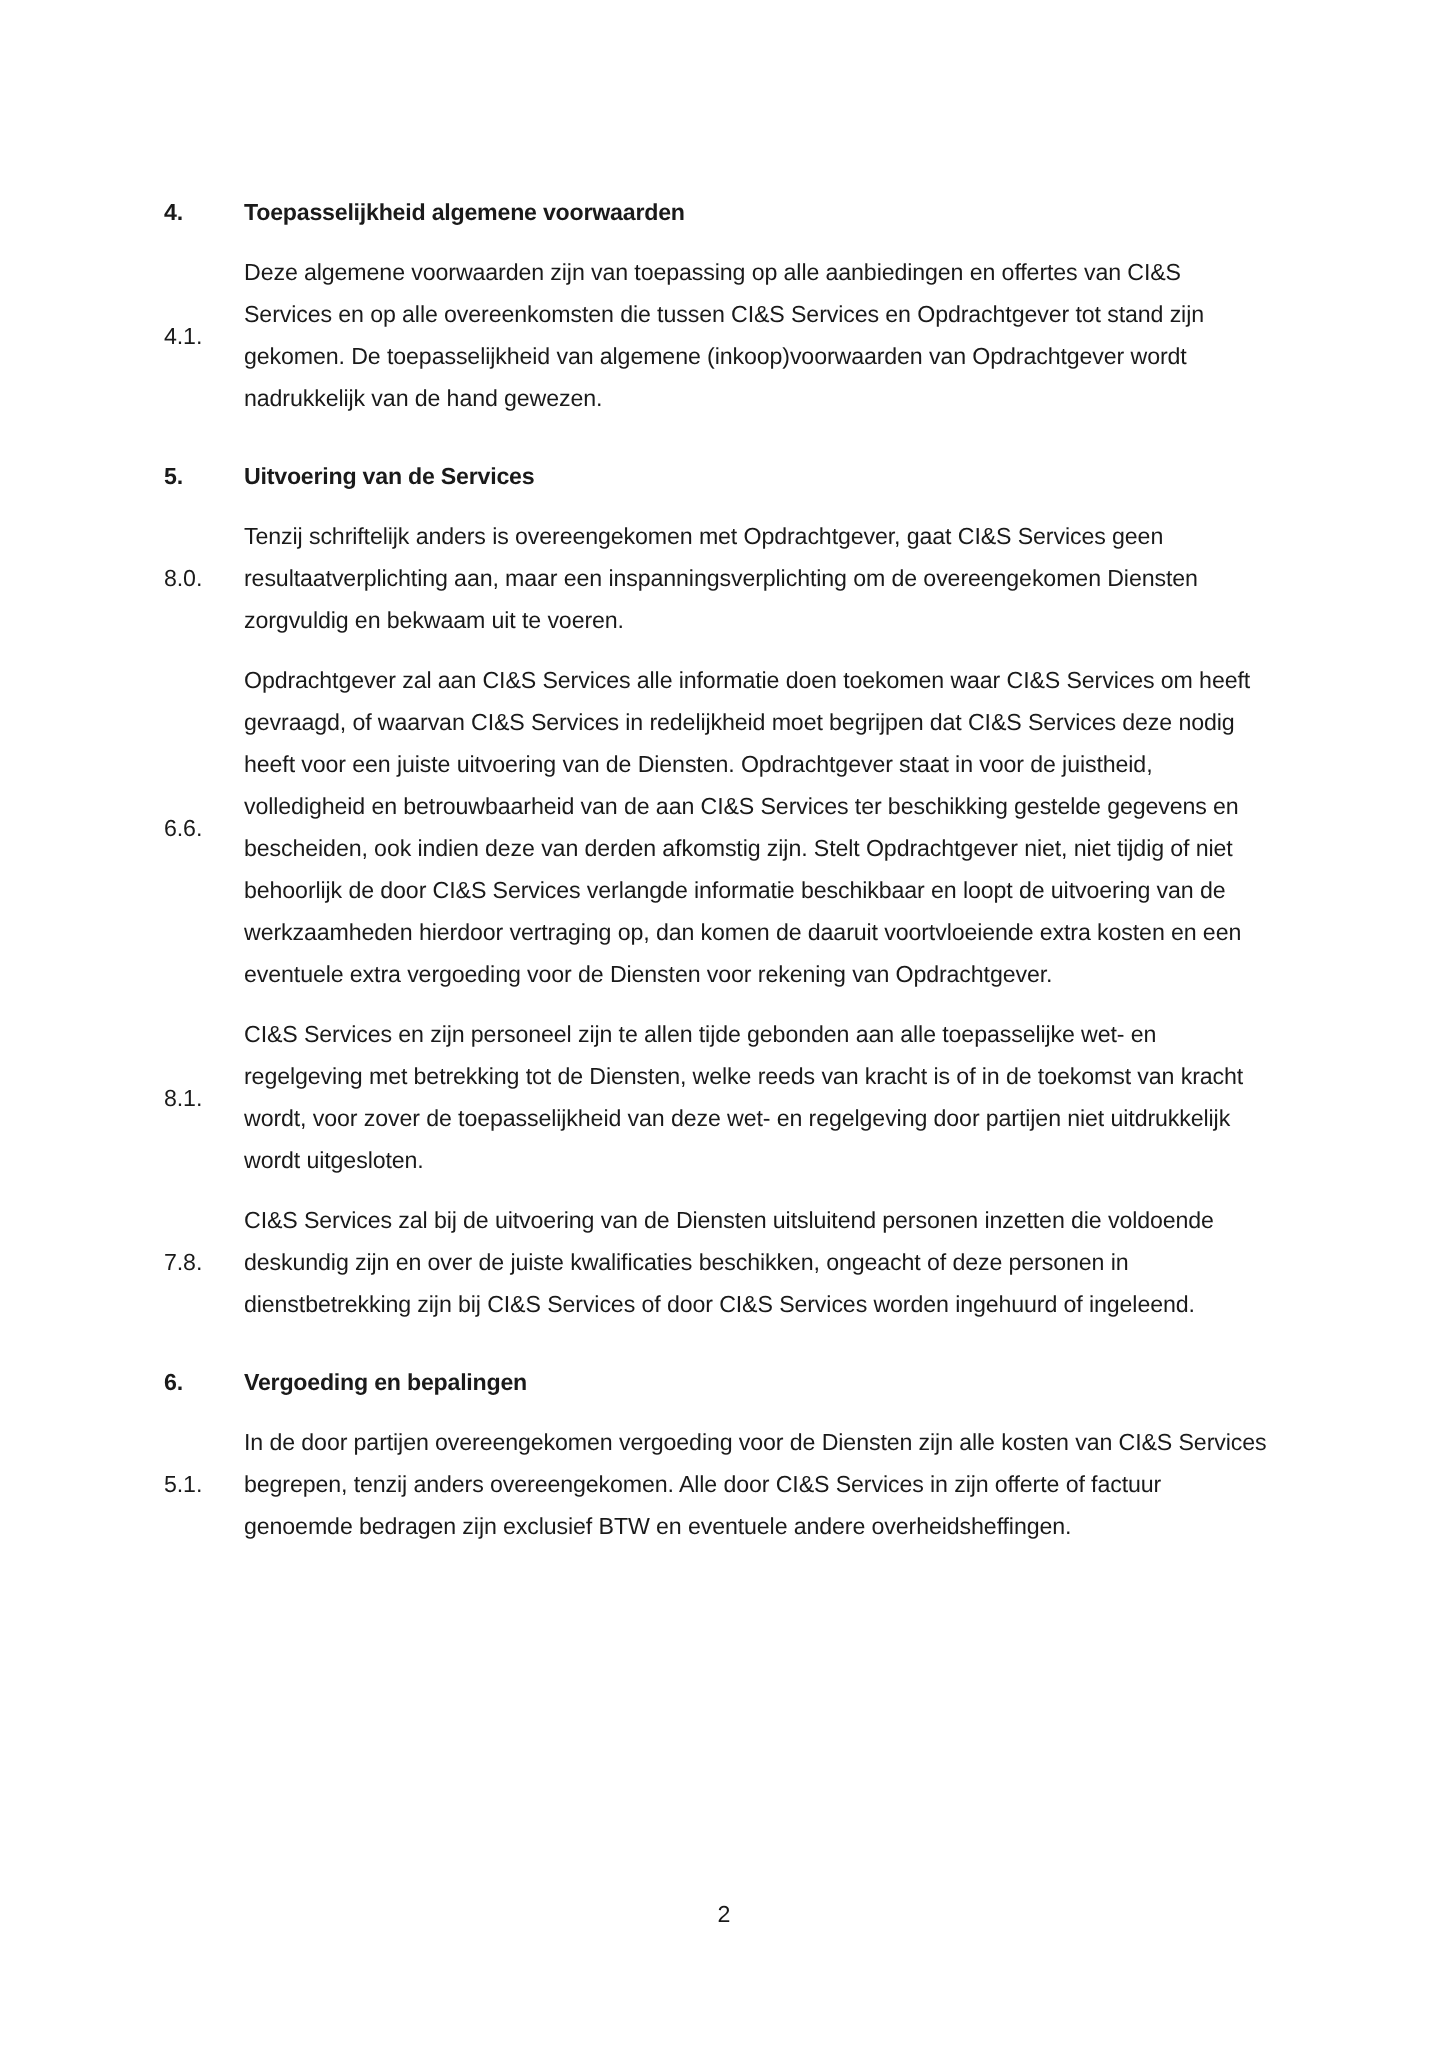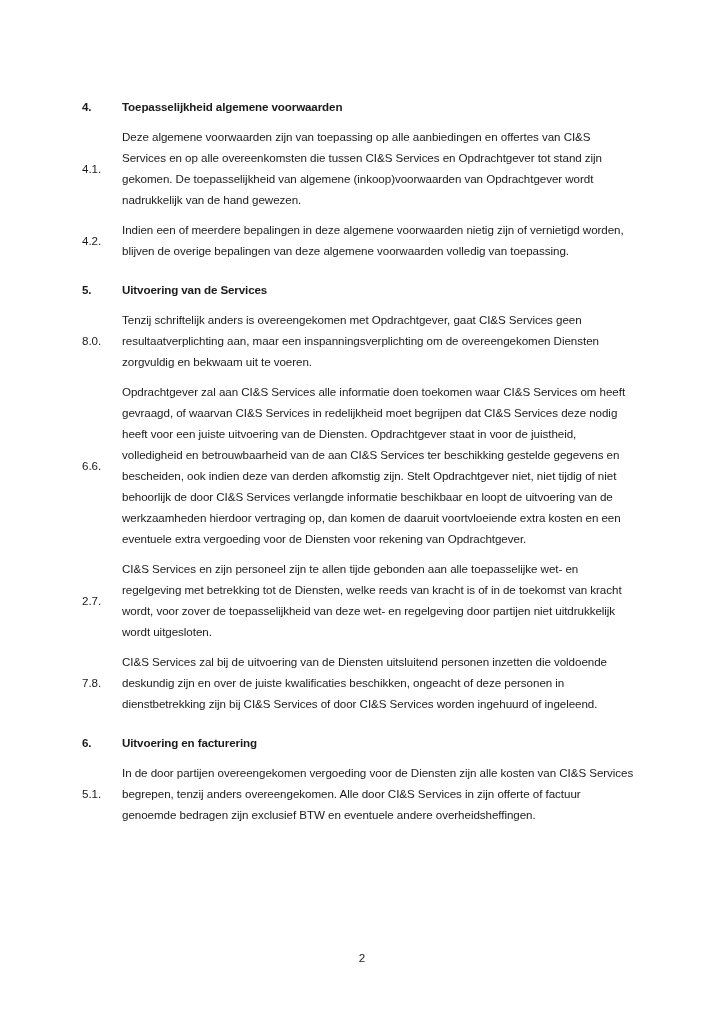--- a/index.html
+++ b/index.html
@@ -91,47 +91,43 @@
 <div class="page">
   <div class="content">
       <div class="heading">
         <span class="num">4.</span>
         <span class="title">Toepasselijkheid algemene voorwaarden</span>
       </div>
       <div class="clause">
         <span class="num">4.1.</span>
         <span class="body">Deze algemene voorwaarden zijn van toepassing op alle aanbiedingen en offertes van CI&amp;S Services en op alle overeenkomsten die tussen CI&amp;S Services en Opdrachtgever tot stand zijn gekomen. De toepasselijkheid van algemene (inkoop)voorwaarden van Opdrachtgever wordt nadrukkelijk van de hand gewezen.</span>
       </div>
-      <div class="clause">
-        <span class="num">4.2.</span>
-        <span class="body">Indien een of meerdere bepalingen in deze algemene voorwaarden nietig zijn of vernietigd worden, blijven de overige bepalingen van deze algemene voorwaarden volledig van toepassing.</span>
-      </div>
       <div class="heading spaced">
         <span class="num">5.</span>
         <span class="title">Uitvoering van de Services</span>
       </div>
       <div class="clause">
         <span class="num">8.0.</span>
         <span class="body">Tenzij schriftelijk anders is overeengekomen met Opdrachtgever, gaat CI&amp;S Services geen resultaatverplichting aan, maar een inspanningsverplichting om de overeengekomen Diensten zorgvuldig en bekwaam uit te voeren.</span>
       </div>
       <div class="clause">
         <span class="num">6.6.</span>
         <span class="body">Opdrachtgever zal aan CI&amp;S Services alle informatie doen toekomen waar CI&amp;S Services om heeft gevraagd, of waarvan CI&amp;S Services in redelijkheid moet begrijpen dat CI&amp;S Services deze nodig heeft voor een juiste uitvoering van de Diensten. Opdrachtgever staat in voor de juistheid, volledigheid en betrouwbaarheid van de aan CI&amp;S Services ter beschikking gestelde gegevens en bescheiden, ook indien deze van derden afkomstig zijn. Stelt Opdrachtgever niet, niet tijdig of niet behoorlijk de door CI&amp;S Services verlangde informatie beschikbaar en loopt de uitvoering van de werkzaamheden hierdoor vertraging op, dan komen de daaruit voortvloeiende extra kosten en een eventuele extra vergoeding voor de Diensten voor rekening van Opdrachtgever.</span>
       </div>
       <div class="clause">
-        <span class="num">2.7.</span>
+        <span class="num">8.1.</span>
         <span class="body">CI&amp;S Services en zijn personeel zijn te allen tijde gebonden aan alle toepasselijke wet- en regelgeving met betrekking tot de Diensten, welke reeds van kracht is of in de toekomst van kracht wordt, voor zover de toepasselijkheid van deze wet- en regelgeving door partijen niet uitdrukkelijk wordt uitgesloten.</span>
       </div>
       <div class="clause">
         <span class="num">7.8.</span>
         <span class="body">CI&amp;S Services zal bij de uitvoering van de Diensten uitsluitend personen inzetten die voldoende deskundig zijn en over de juiste kwalificaties beschikken, ongeacht of deze personen in dienstbetrekking zijn bij CI&amp;S Services of door CI&amp;S Services worden ingehuurd of ingeleend.</span>
       </div>
       <div class="heading spaced">
         <span class="num">6.</span>
-        <span class="title">Uitvoering en facturering</span>
+        <span class="title">Vergoeding en bepalingen</span>
       </div>
       <div class="clause">
         <span class="num">5.1.</span>
         <span class="body">In de door partijen overeengekomen vergoeding voor de Diensten zijn alle kosten van CI&amp;S Services begrepen, tenzij anders overeengekomen. Alle door CI&amp;S Services in zijn offerte of factuur genoemde bedragen zijn exclusief BTW en eventuele andere overheidsheffingen.</span>
       </div>
     </div>
   <div class="page-number">2</div>
 </div>
 
 </body></html>

